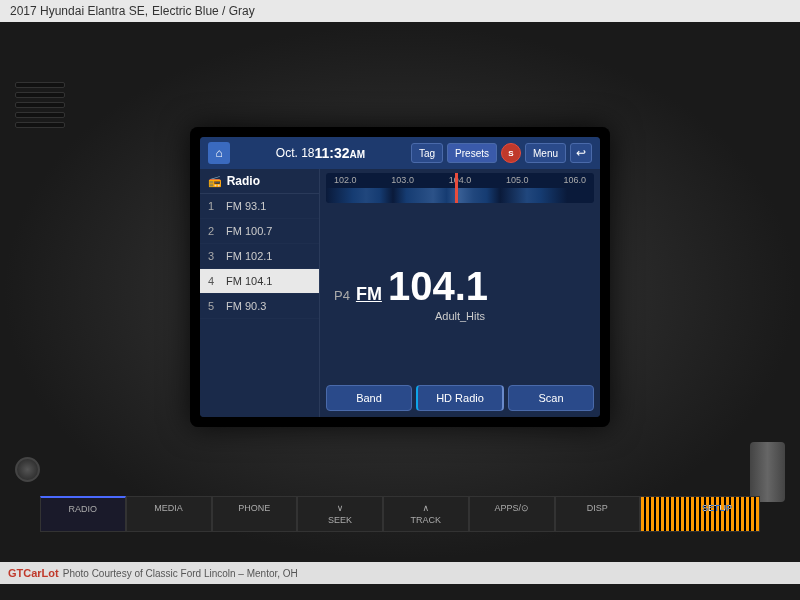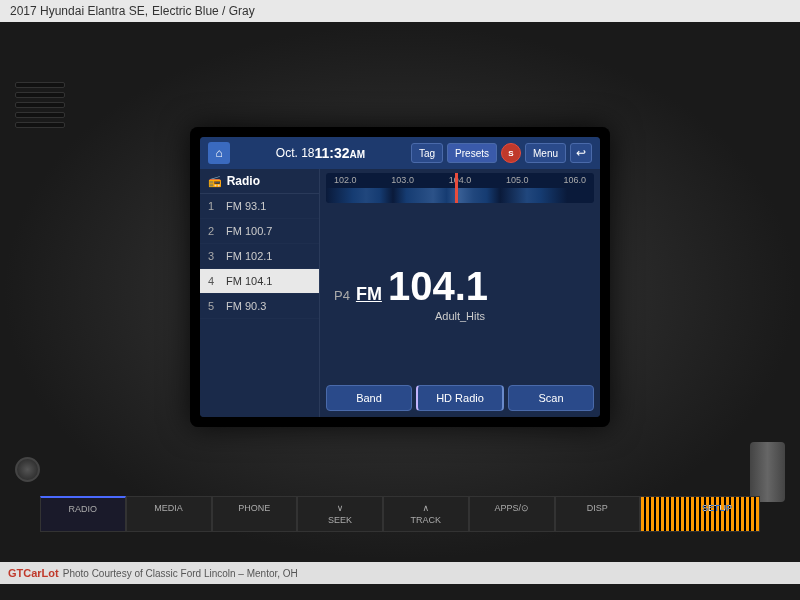--- a/index.html
+++ b/index.html
@@ -271,21 +271,21 @@
       background: #2a4a8a;
       border: 1px solid #4a6aaa;
       border-radius: 4px;
       color: white;
       font-size: 11px;
       padding: 6px 0;
       text-align: center;
       cursor: pointer;
     }
     .action-btn.hd {
-      border-left: 2px solid #c4b5fd;
+      border-left: 2px solid #0ea5e9;
       border-right: 2px solid #6a8aca;
     }
 
     
     .bottom-controls {
       position: absolute;
       bottom: 30px;
       left: 0;
       right: 0;
       display: flex;

